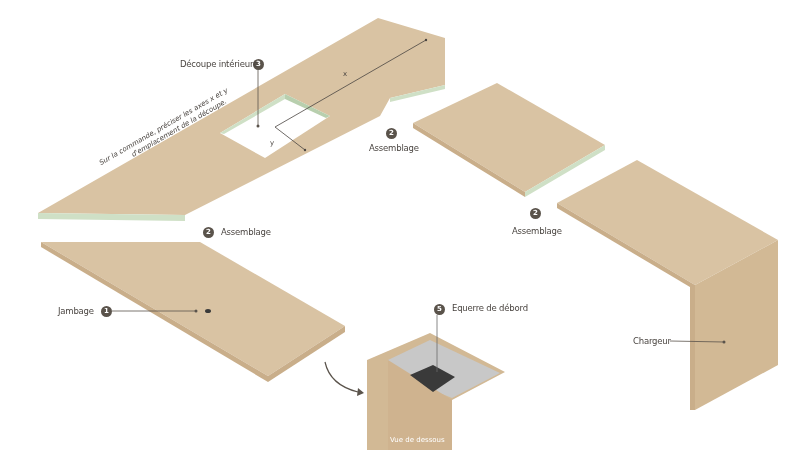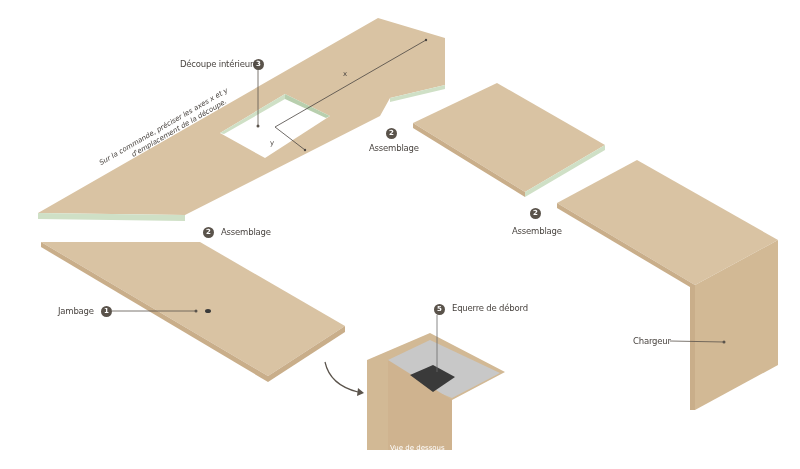--- a/index.html
+++ b/index.html
@@ -1,21 +1,21 @@
 <!DOCTYPE html>
 <html><head>
 <meta charset="utf-8">
 <style>
   html,body{margin:0;padding:0;background:#ffffff;}
   body{width:800px;height:469px;position:relative;overflow:hidden;font-family:"DejaVu Sans","Liberation Sans",sans-serif;}
   svg{position:absolute;left:0;top:0;}
   .lbl{position:absolute;font-size:8.5px;color:#4a4541;white-space:nowrap;letter-spacing:-0.2px;}
   .badge{position:absolute;width:11px;height:11px;border-radius:50%;background:#5a534b;color:#fff;font-size:7px;font-weight:bold;line-height:11px;text-align:center;}
   .note{position:absolute;font-size:7px;color:#4a4541;font-style:italic;transform-origin:left top;white-space:nowrap;line-height:9px;}
-  .sub{position:absolute;font-size:7px;color:#ffffff;white-space:nowrap;margin-top:8px;}
+  .sub{position:absolute;font-size:7px;color:#ffffff;white-space:nowrap;}
 </style>
 </head>
 <body>
 
 <svg width="800" height="469" viewBox="0 0 800 469">
 
   <g>
     <polygon points="38,213 378,18 445,38 445,85 390,98 380,116 185,215" fill="#d9c3a3"></polygon>
     <polygon points="38,213 185,215 185,221 38,219" fill="#cfe0c6"></polygon>
     <polygon points="390,98 445,85 445,89 390,102" fill="#cfe0c6"></polygon>

